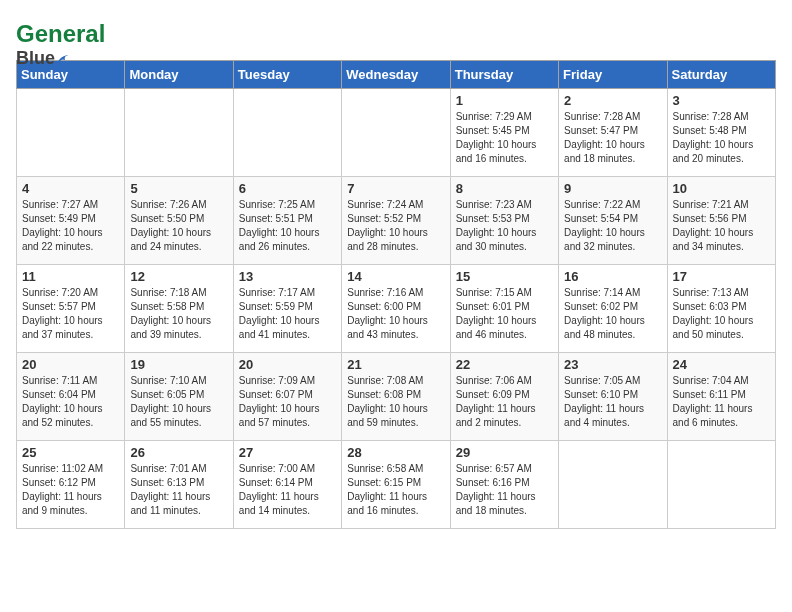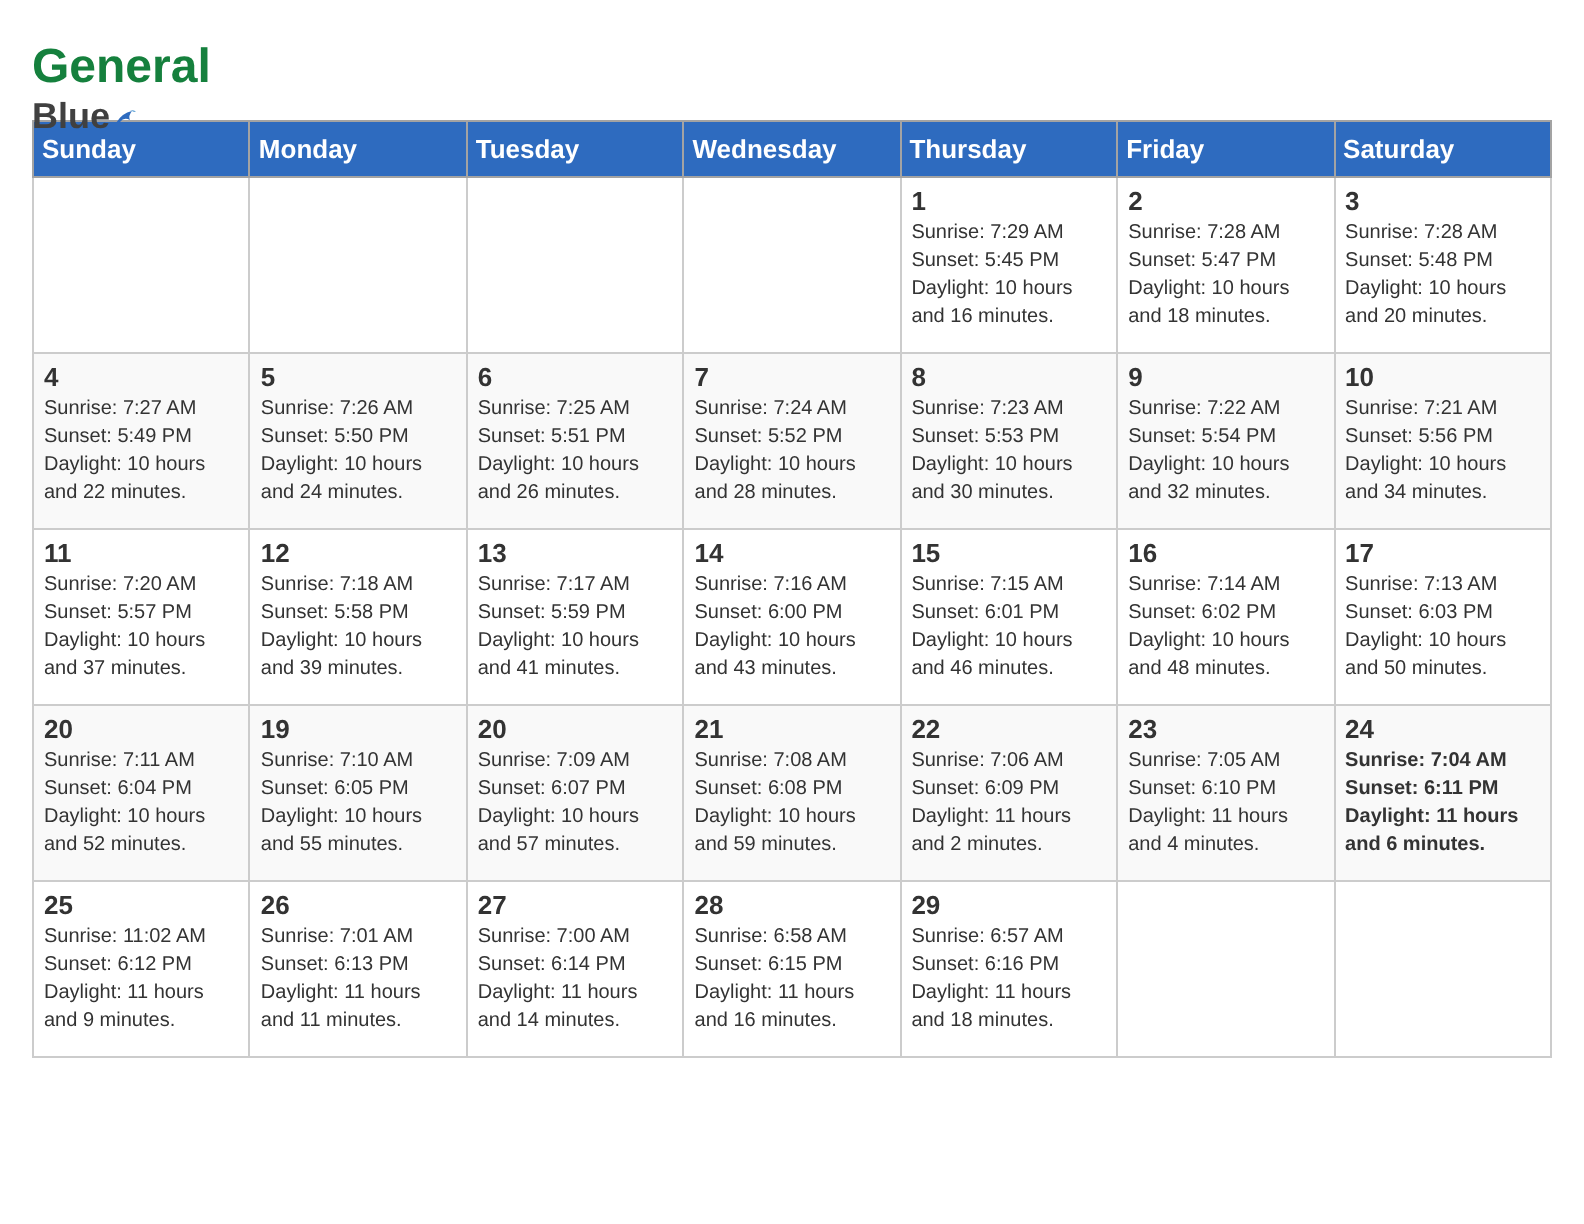--- a/index.html
+++ b/index.html
@@ -282,21 +282,21 @@
         </td>
         <td>
           <span class="day-number">23</span>
           <div class="day-info" style="white-space: pre-line;">Sunrise: 7:05 AM
 Sunset: 6:10 PM
 Daylight: 11 hours
 and 4 minutes.</div>
         </td>
         <td>
           <span class="day-number">24</span>
-          <div class="day-info" style="white-space: pre-line; font-weight: bold;">Sunrise: 7:04 AM
+          <div class="day-info" style="white-space: pre-line;">Sunrise: 7:04 AM
 Sunset: 6:11 PM
 Daylight: 11 hours
 and 6 minutes.</div>
         </td>
       </tr>
       <tr class="row-light">
         <td>
           <span class="day-number">25</span>
           <div class="day-info" style="white-space: pre-line;">Sunrise: 11:02 AM
 Sunset: 6:12 PM

